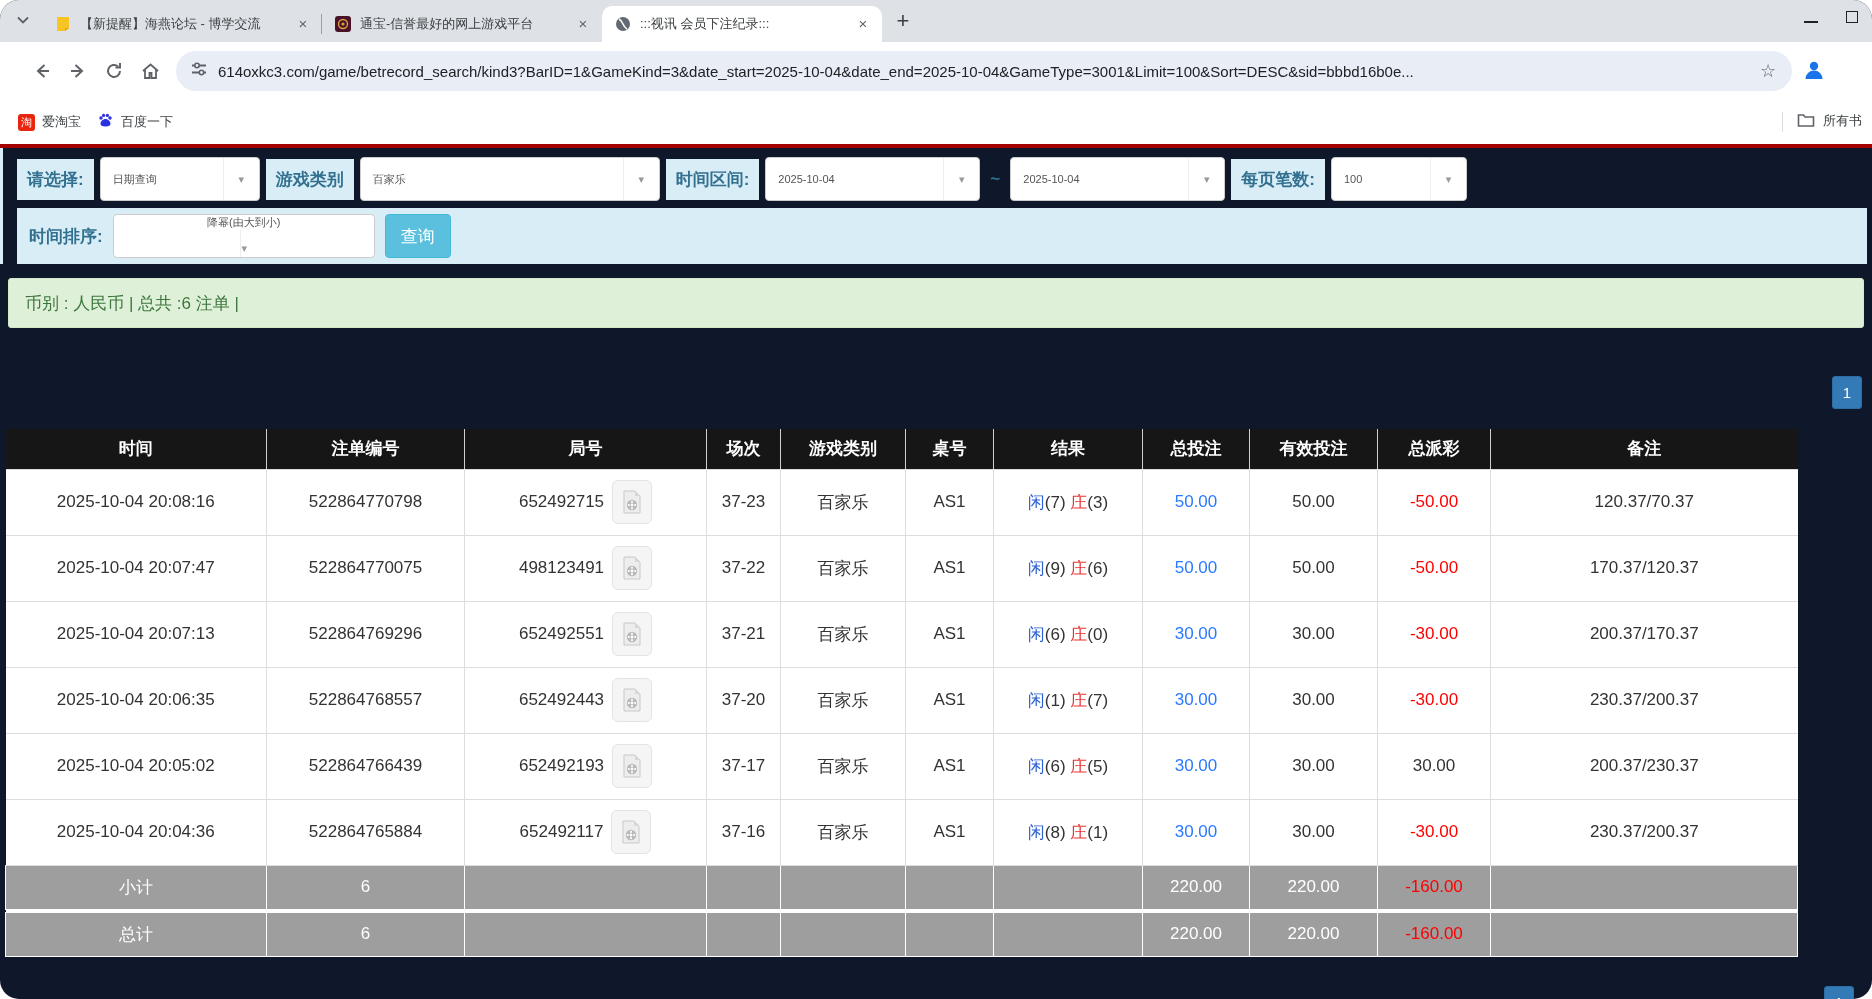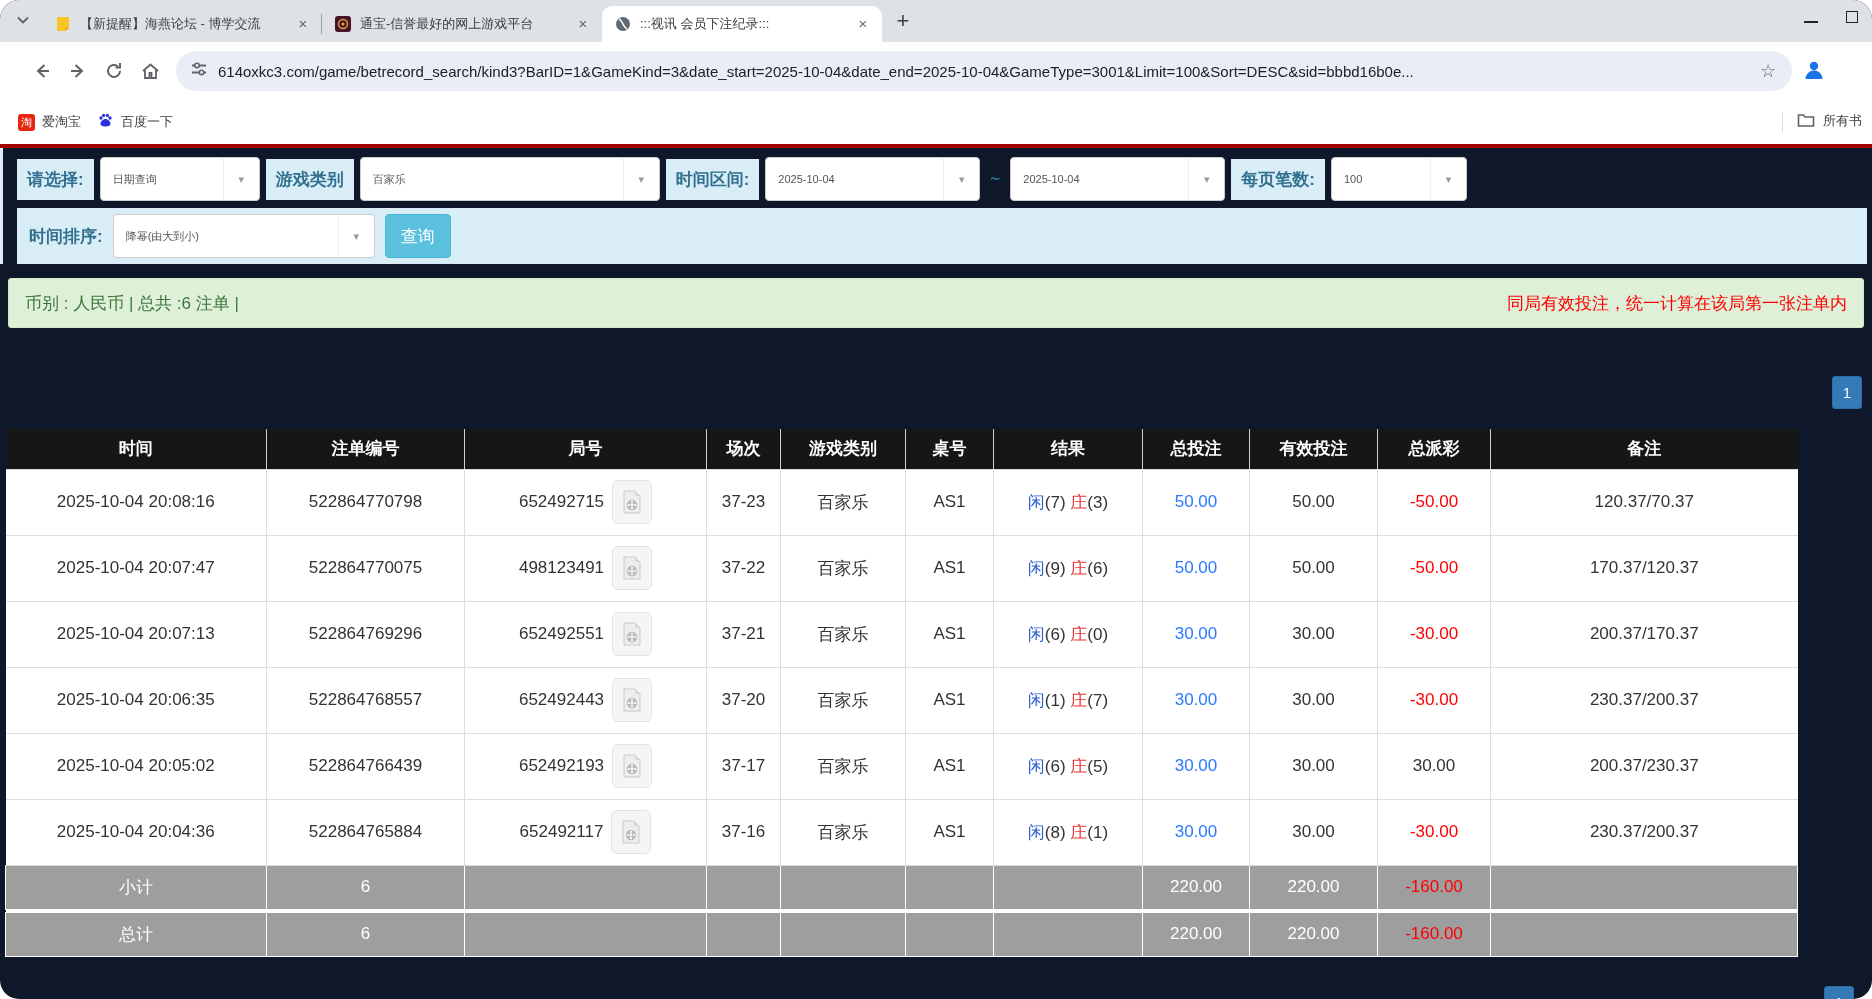--- a/index.html
+++ b/index.html
@@ -228,31 +228,30 @@
         </div>
         <span class="chip">每页笔数:</span>
         <div class="sel" style="width:136px;">
           <span class="sel-val">100</span>
           <span class="sel-arrow">▾</span>
         </div>
       </div>
 
       <div class="frow2">
         <span class="sort-label">时间排序:</span>
-        <div class="sel" style="width:262px;">
+        <div class="sel" style="width:262px;flex-direction:column;">
           <span class="sel-val">降幂(由大到小)</span>
           <span class="sel-arrow">▾</span>
         </div>
         <button class="btn-search">查询</button>
       </div>
     </div>
 
     <div class="alert">
       <span class="alert-left">币别 : 人民币 | 总共 :6 注单 |</span>
-      <span class="alert-right">同局有效投注，统一计算在该局第一张注单内</span>
     </div>
 
     <div class="pagerow">
       <button class="page-btn">1</button>
     </div>
 
     <table class="bets">
       <colgroup>
         <col style="width:261px">
           <col style="width:198px">

